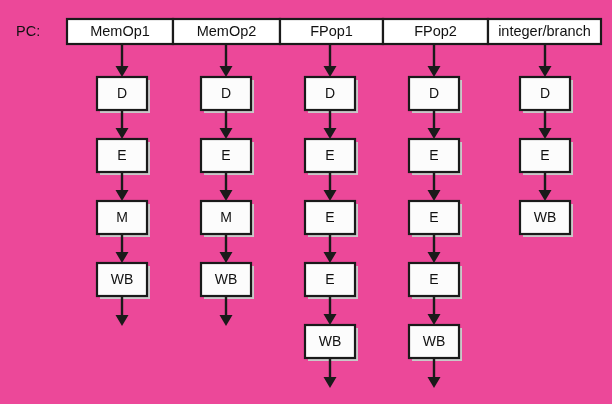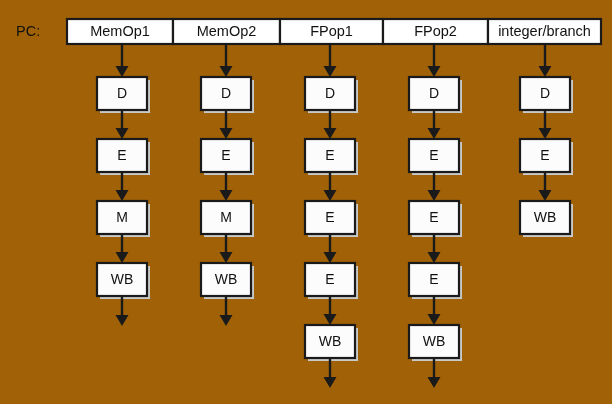--- a/index.html
+++ b/index.html
@@ -4,21 +4,21 @@
 <style>
   html, body {
     margin: 0;
     padding: 0;
     background: #ffffff;
   }
   #root {
     position: relative;
     width: 612px;
     height: 404px;
-    background: #a16207;
+    background: #ec4899;
     font-family: "Liberation Sans", sans-serif;
     overflow: hidden;
   }
   #diagram-svg {
     position: absolute;
     left: 0;
     top: 0;
     width: 612px;
     height: 404px;
     display: block;

